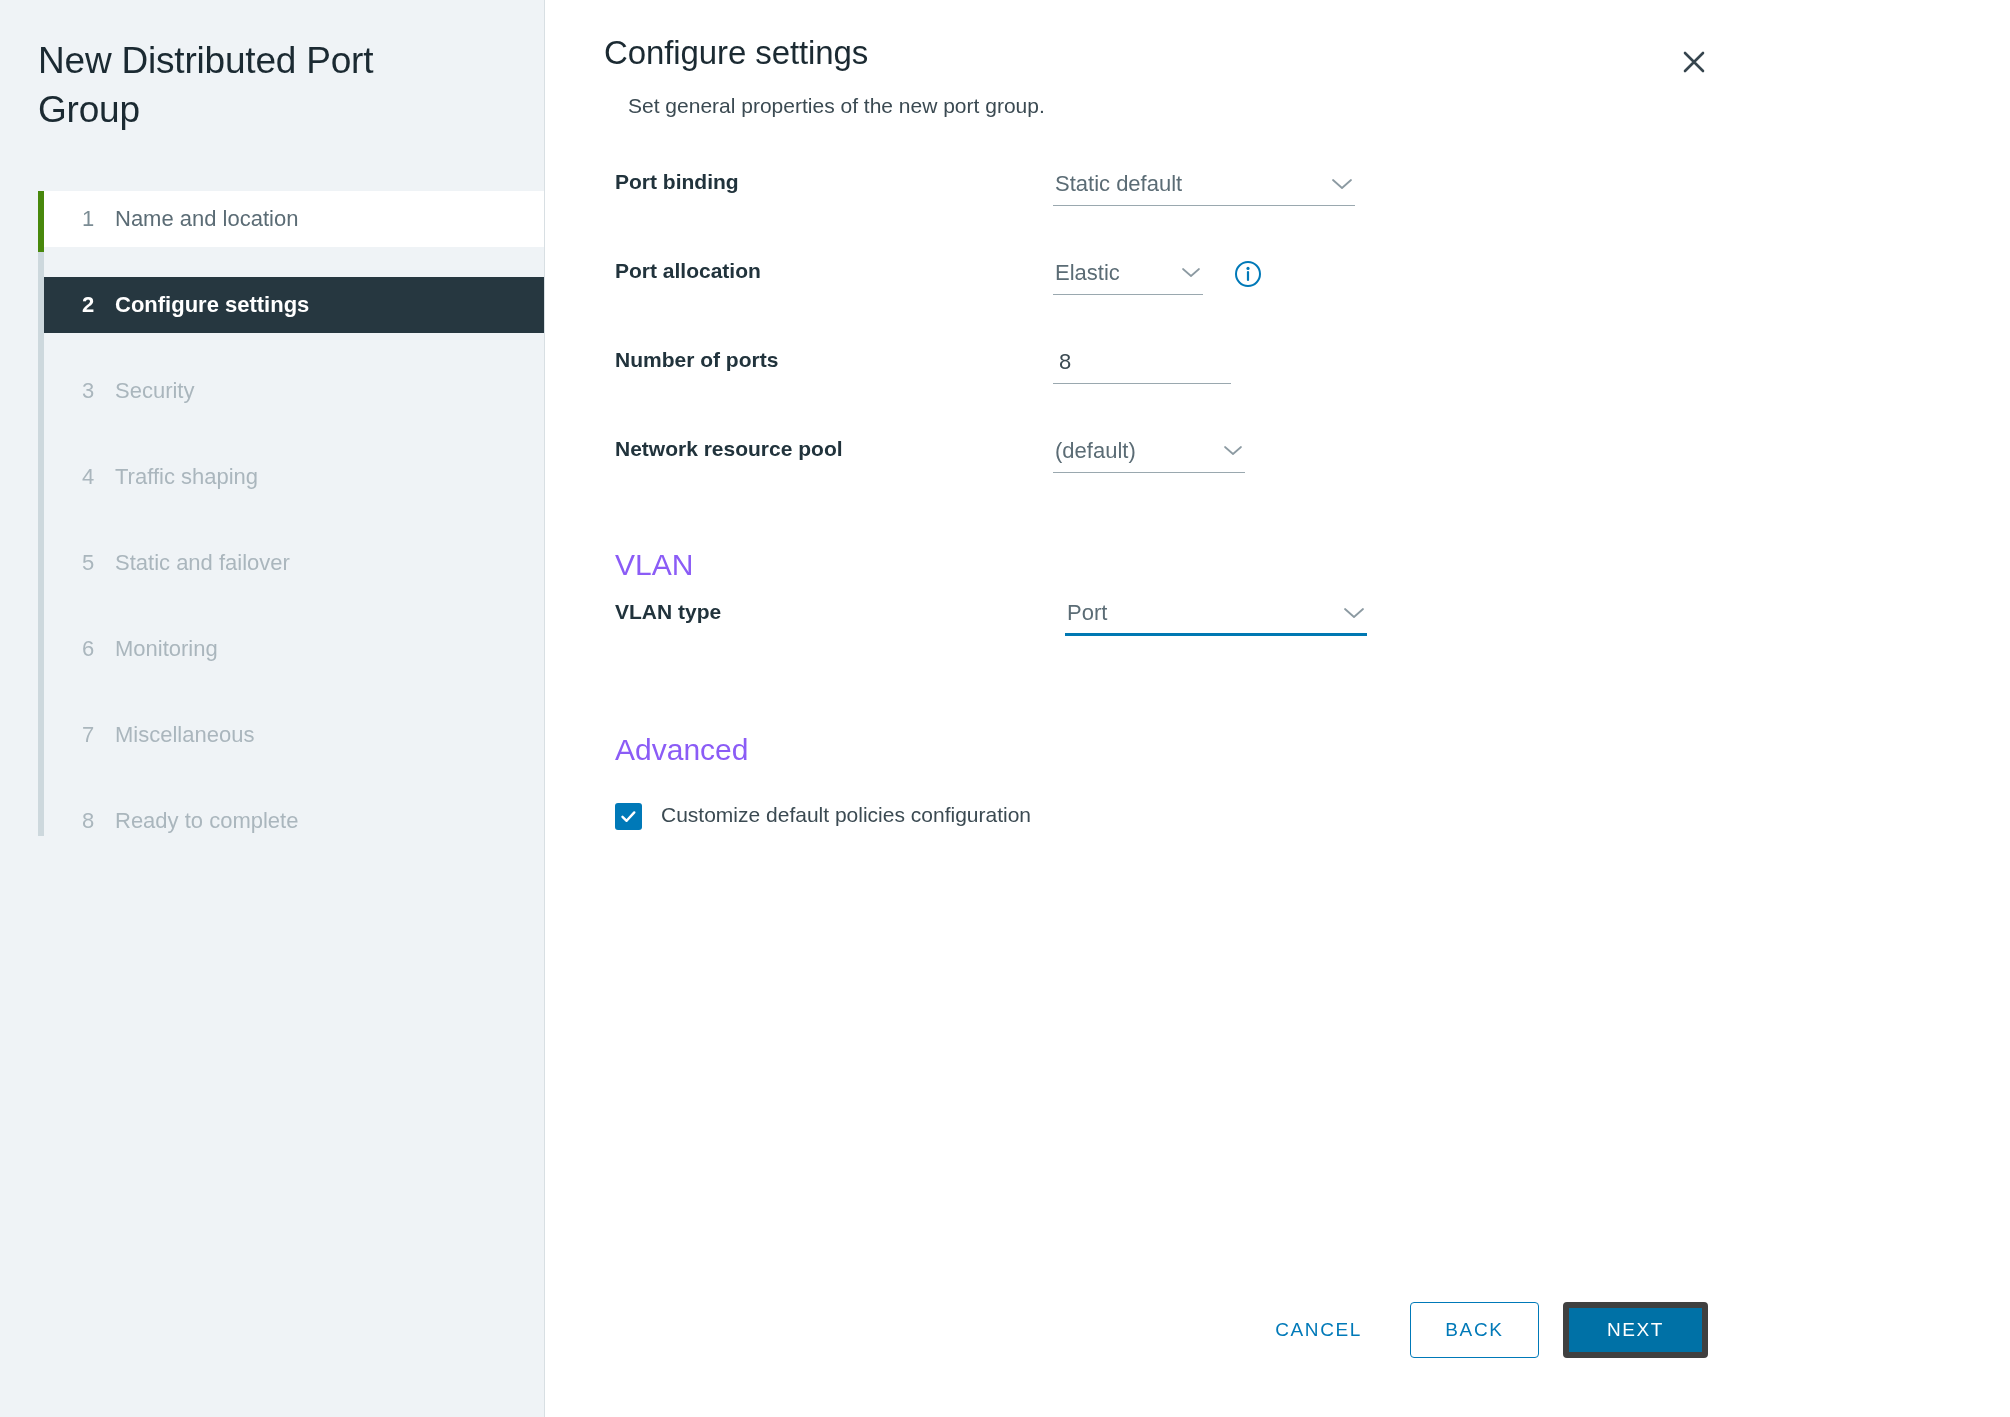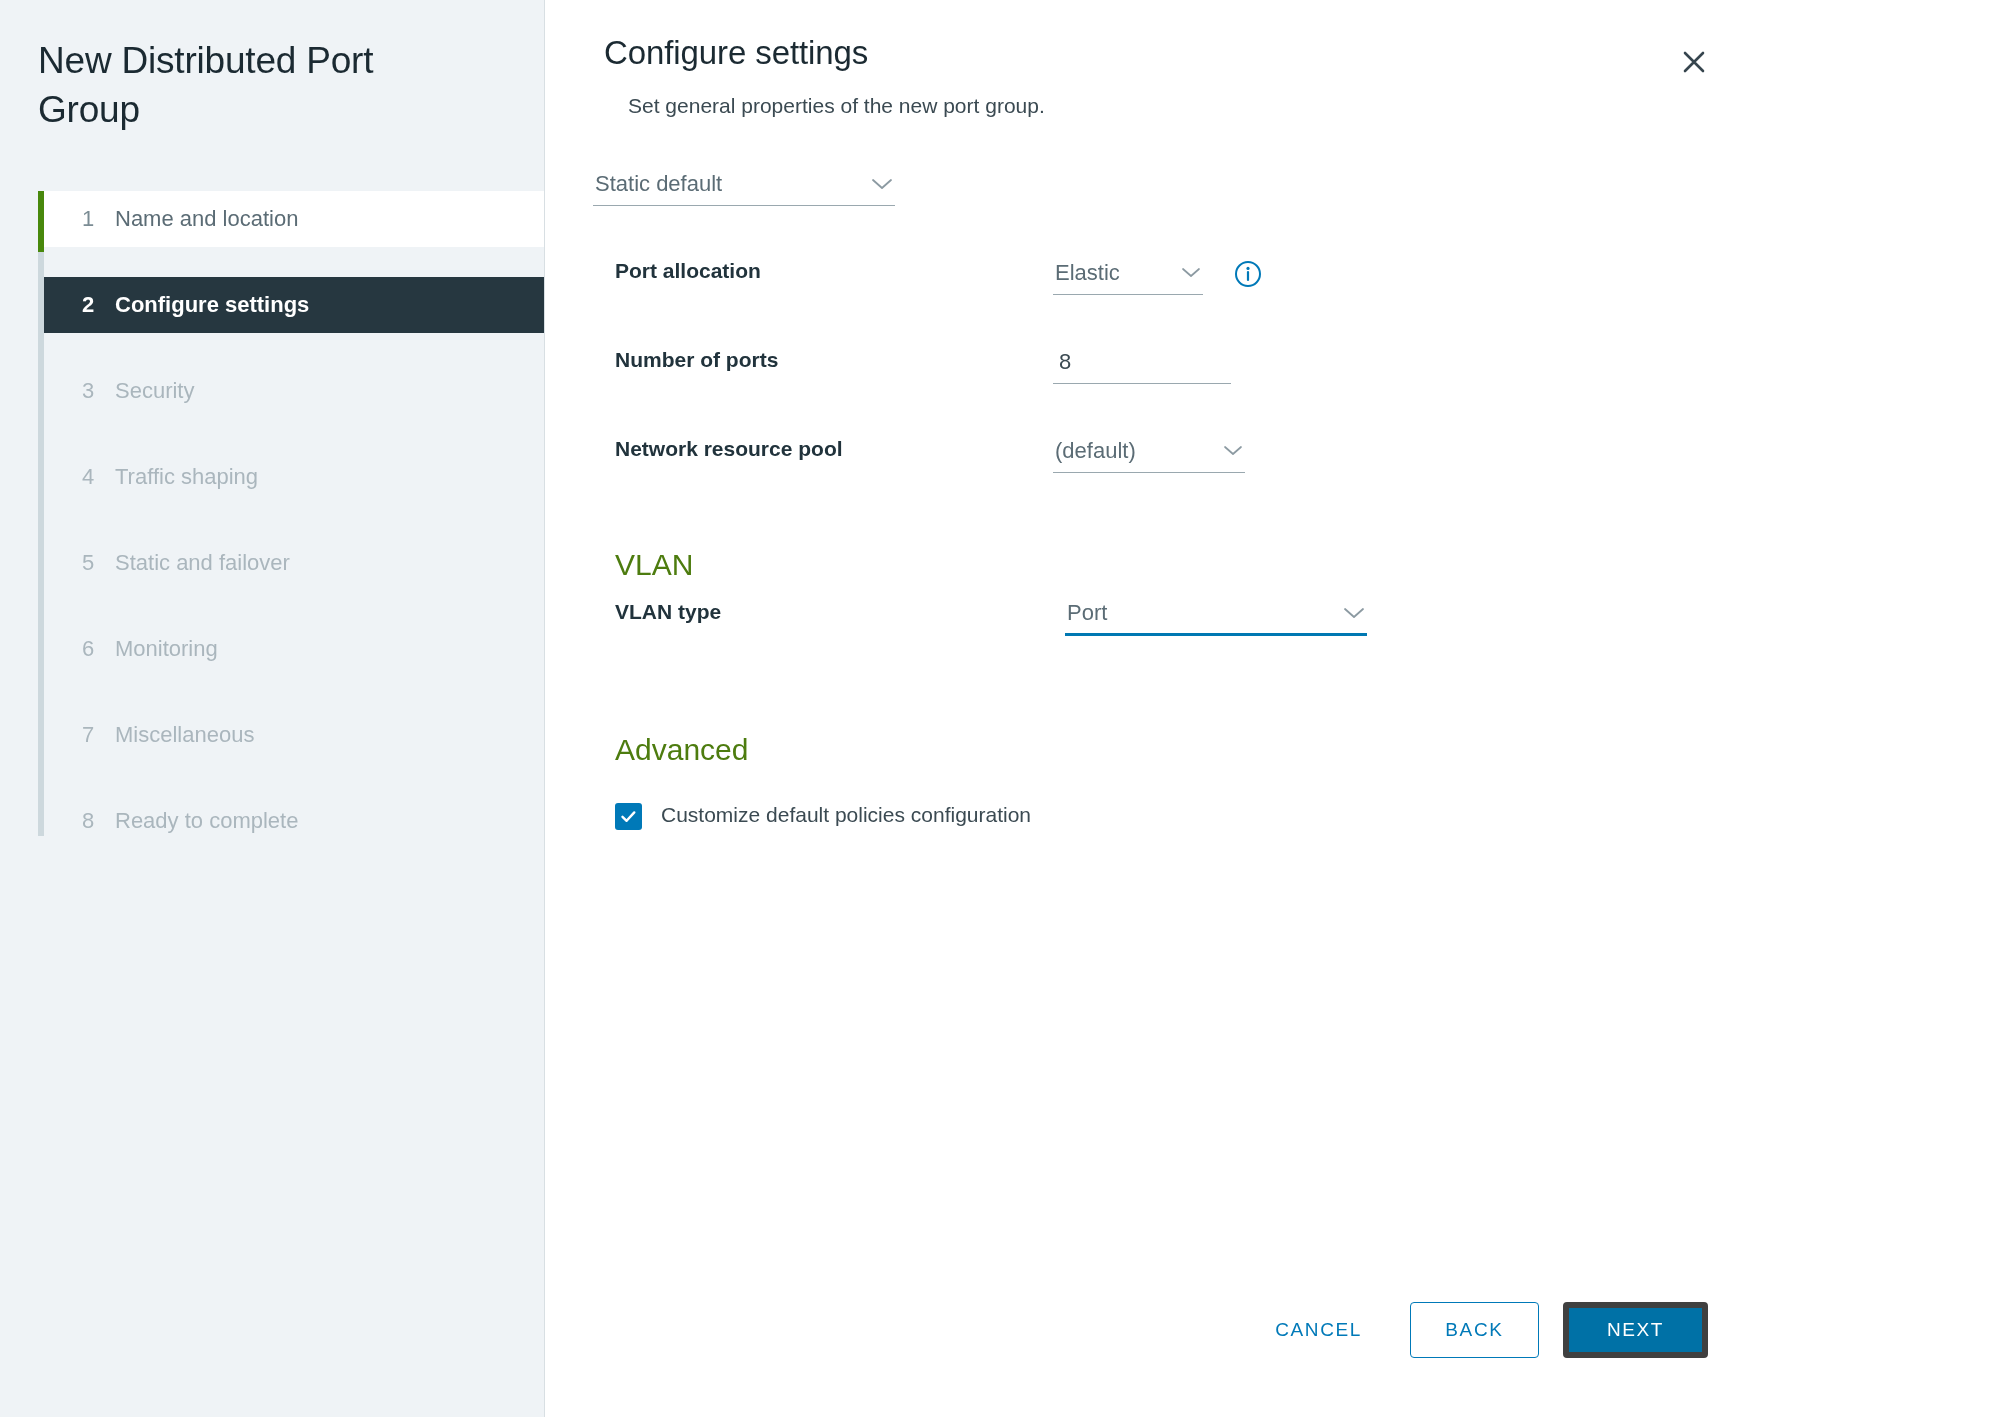--- a/index.html
+++ b/index.html
@@ -212,21 +212,21 @@
     width: 30px;
     height: 30px;
     display: inline-flex;
     align-items: center;
     justify-content: center;
     cursor: pointer;
   }
 
   .section-head {
     font-size: 30px;
-    color: #4d7c0f;
+    color: #8b5cf6;
     font-weight: 400;
     padding-left: 22px;
     margin-top: 30px;
     margin-bottom: 10px;
   }
   .section-head.advanced { margin-top: 52px; margin-bottom: 18px; }
 
   .check-row {
     display: flex;
     align-items: flex-start;
@@ -367,20 +367,21 @@
         <path d="M6 6 L24 24 M24 6 L6 24" stroke="#36454e" stroke-width="2.6" stroke-linecap="round" fill="none"></path>
       </svg>
     </button>
 
     <h2 class="page-title">Configure settings</h2>
     <p class="page-subtitle">Set general properties of the new port group.</p>
 
     <div class="form">
 
       <div class="form-row">
+        <div class="form-label">Port binding</div>
         <div class="field-col">
           <div class="ui-select wide">
             <span class="val">Static default</span>
             <span class="caret">
               <svg width="22" height="14" viewBox="0 0 22 14" aria-hidden="true">
                 <path d="M2 3 L11 11 L20 3" stroke="#8c9aa2" stroke-width="1.8" fill="none" stroke-linecap="round" stroke-linejoin="round"></path>
               </svg>
             </span>
           </div>
         </div>

